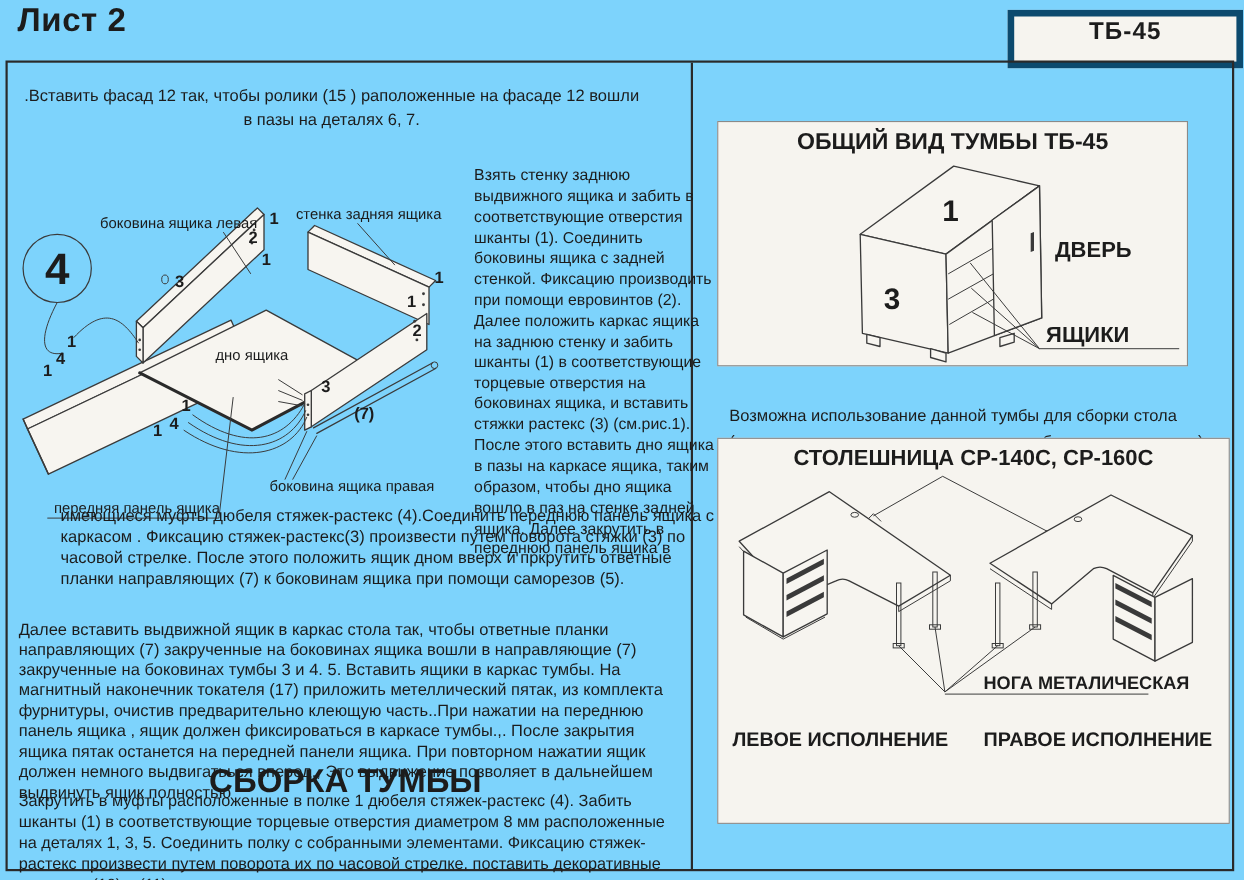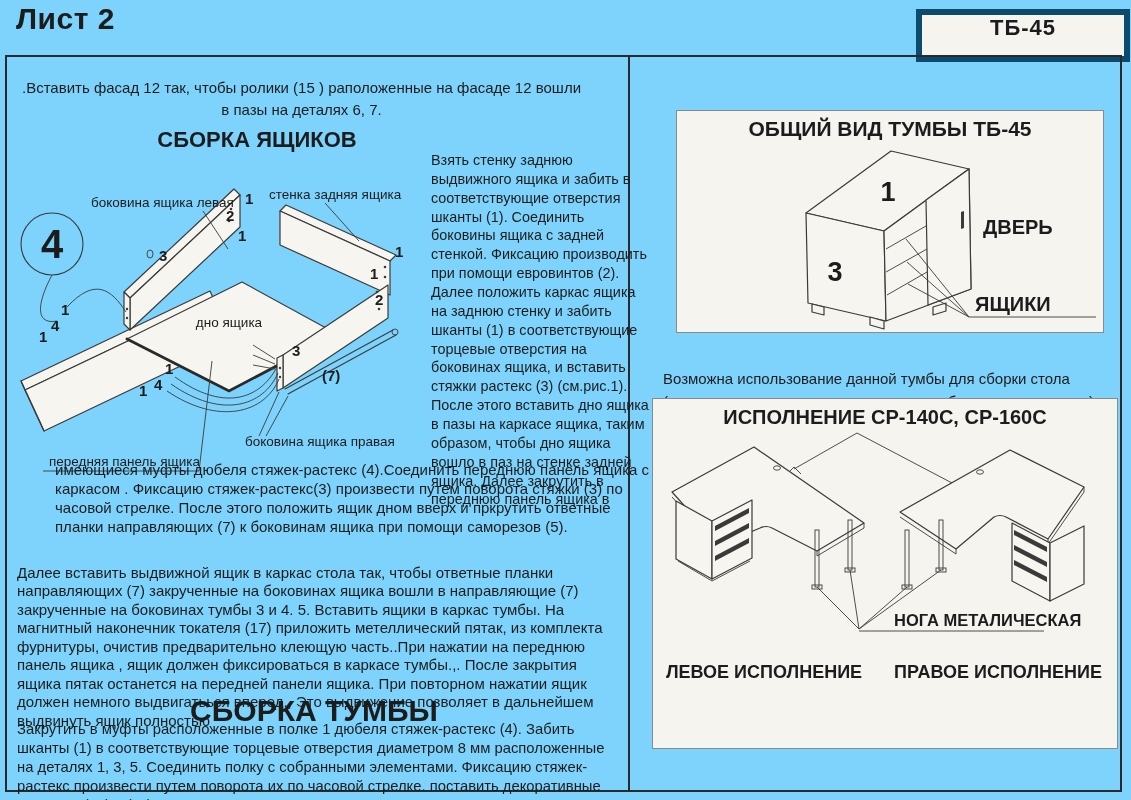--- a/index.html
+++ b/index.html
@@ -23,21 +23,21 @@
   .intro { left:12px; top:5px; width:565px; font-size:15px; line-height:1.45;text-align:center; }
   .drawer-title { left:40px; top:70px; width:420px; text-align:center; font-size:22px; font-weight:bold; }
   .drawer-svg { left:0px; top:92px; }
   .col-text { left:400px; top:94px; width:218px; font-size:14.4px; line-height:1.31;margin-left:24px; }
   .para1 { left:10px; top:404px; width:602px; font-size:15px; line-height:1.26;margin-left:38px; }
   .para2 { left:10px; top:507px; width:606px; font-size:15px; line-height:1.23; }
   .tumba-title { left:0px; top:637px; width:614px; text-align:center; font-size:30px; font-weight:bold; }
   .tumba-text { left:10px; top:663px; width:606px; font-size:14.8px; line-height:1.28; }
 
   
-  .overview-box { left:645px; top:53px; width:426px; height:221px; border:1px solid #8a8a8a; background:#f6f4ef;margin-left:24px; }
+  .overview-box { left:645px; top:53px; width:426px; height:221px; border:1px solid #8a8a8a; background:#f6f4ef; }
   .overview-title { left:0; top:6px; width:100%; text-align:center; font-size:21px; font-weight:bold; }
   .cabinet-svg { left:1px; top:30px; }
   .note { left:638px; top:293px; width:478px; font-size:15px; line-height:1.5; margin:18px; }
   .desk-box { left:645px; top:341px; width:464px; height:349px; border:1px solid #8a8a8a; background:#f6f4ef; }
   .desk-title { left:0; top:7px; width:100%; text-align:center; font-size:20px; font-weight:bold; }
   .desks-svg { left:1px; top:30px; }
 
   
   svg { overflow:visible; }
   .f  { fill:#f7f5f0; stroke:#3a3a3a; stroke-width:1.2; stroke-linejoin:round; }
@@ -59,21 +59,20 @@
 
   <div class="abs model-box">
     <span>ТБ-45</span>
   </div>
 
   <div class="abs main-box">
     <div class="divider"></div>
 
     <p class="abs intro">.Вставить фасад 12 так, чтобы ролики (15 ) раположенные на фасаде 12 вошли в пазы на деталях 6, 7.</p>
 
-    <div class="abs drawer-title">СБОРКА ЯЩИКОВ</div>
 
     <svg class="abs drawer-svg" width="410" height="358" viewBox="0 0 410 358">
 
       <g>
         <circle cx="45" cy="95" r="31" class="l"></circle>
         <text x="45" y="109" text-anchor="middle" class="big" font-size="40">4</text>
       </g>
 
       <g>
         <polygon class="f" points="14,232 203,142 207,151 18,241"></polygon>
@@ -187,21 +186,21 @@
           <path class="lt" d="M 228,98 L 291,176 M 229,121 L 291,176 M 230,143 L 291,176 M 291,176 L 418,176"></path>
         </g>
         <text x="305" y="93" class="big" font-size="20">ДВЕРЬ</text>
         <text x="297" y="170" class="big" font-size="20">ЯЩИКИ</text>
       </svg>
     </div>
 
     <p class="abs note">Возможна использование данной тумбы для сборки стола (столешница и ноги металлические приобретаются отдельно)</p>
 
     <div class="abs desk-box">
-      <div class="abs desk-title">ИСПОЛНЕНИЕ СР-140С, СР-160С</div>
+      <div class="abs desk-title">СТОЛЕШНИЦА СР-140С, СР-160С</div>
       <svg class="abs desks-svg" width="462" height="318" viewBox="0 0 462 318">
 
         <g>
           <path class="lt" d="M 203,4 L 140,40 M 203,4 L 298,54"></path>
           <polyline class="lt" points="133,45 140,38 147,45"></polyline>
           <polyline class="lt" points="291,60 298,53 305,60"></polyline>
         </g>
 
         <g>
           <path class="f" d="M 18,63 L 100,18 L 210,94 L 163,122 L 118,99 Q 112,96 106,99 L 66,116 Z"></path>

